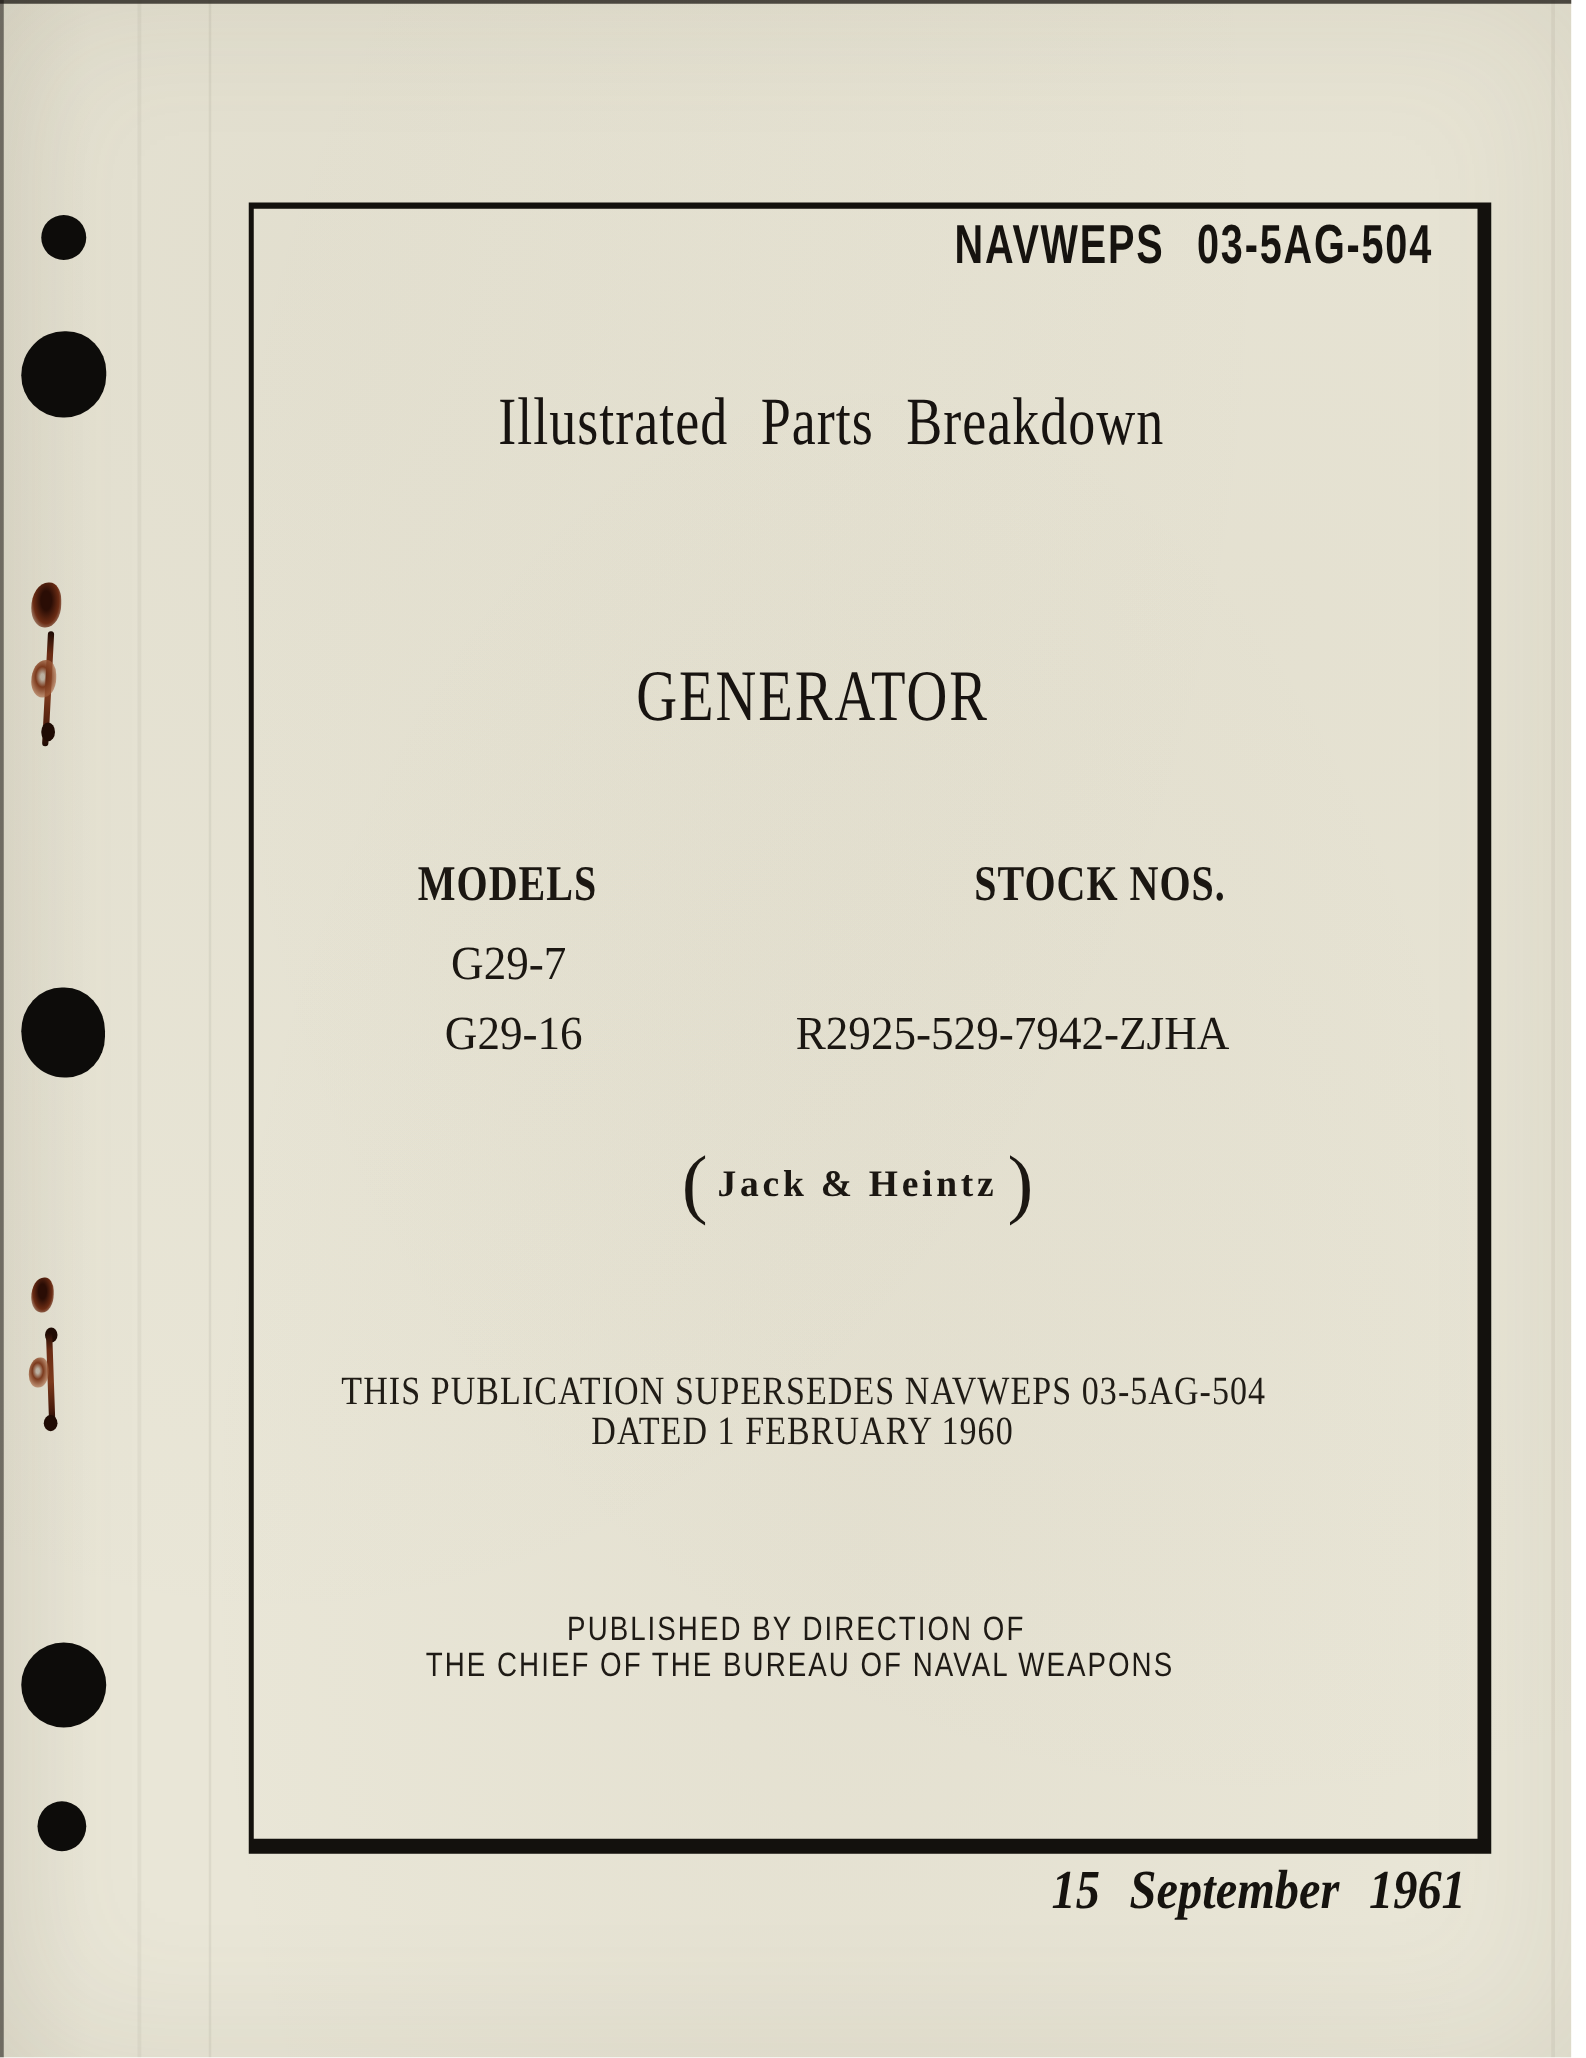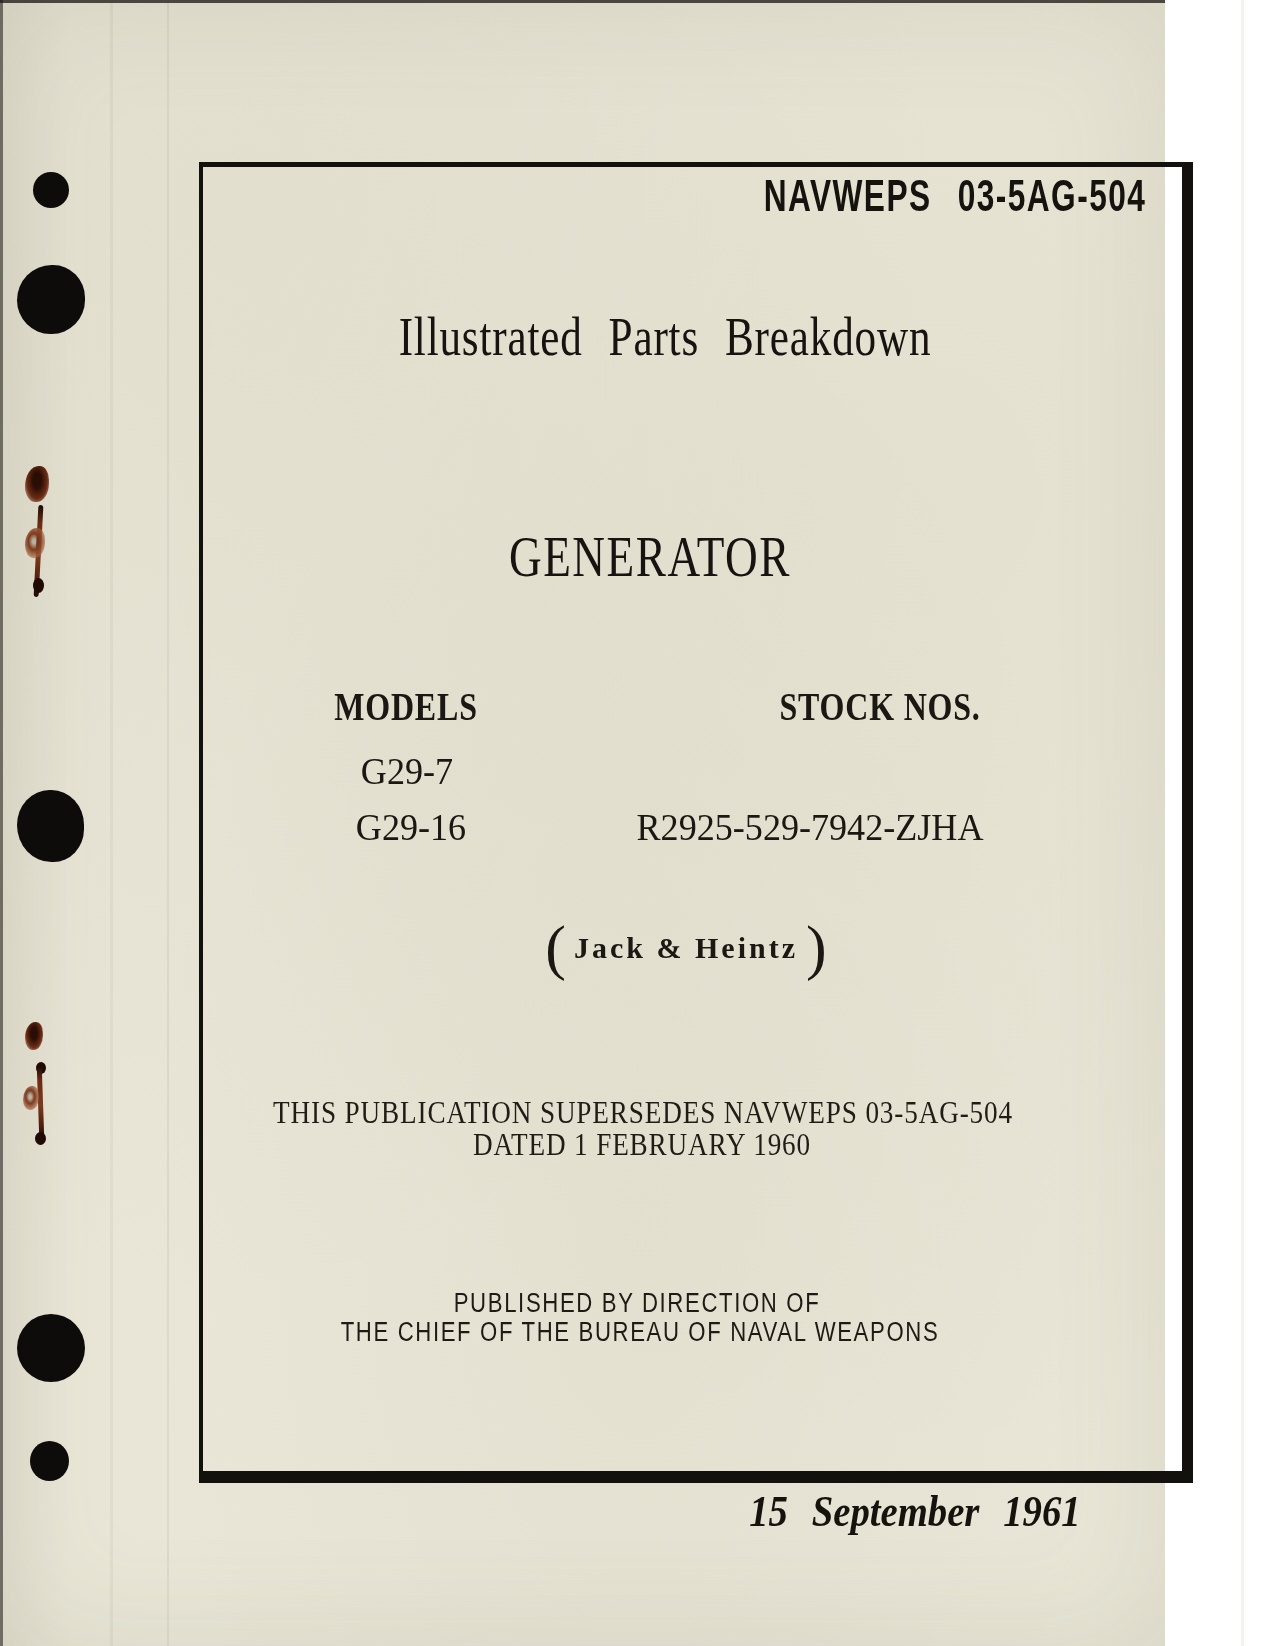--- a/index.html
+++ b/index.html
@@ -2,21 +2,21 @@
 <html><head>
 <meta charset="utf-8">
 <style>
   html,body{margin:0;padding:0;}
   body{
     width:1269px;height:1646px;
     font-family:"Liberation Serif", serif;
     overflow:hidden;
   }
   #page{
-    position:relative;width:1165px;height:1646px;
+    position:relative;width:1257px;height:1646px;
     background:
       radial-gradient(ellipse at 18% 12%, rgba(120,110,80,0.06), rgba(0,0,0,0) 55%),
       radial-gradient(ellipse at 80% 30%, rgba(140,125,90,0.05), rgba(0,0,0,0) 60%),
       radial-gradient(ellipse at 55% 75%, rgba(130,115,85,0.05), rgba(0,0,0,0) 55%),
       linear-gradient(90deg, rgba(90,80,60,0.05) 0%, rgba(0,0,0,0) 6%),
       linear-gradient(0deg, #e9e6d7, #e9e6d7);
     box-shadow: inset 0 0 120px rgba(110,100,70,0.12);
     text-decoration: underline;
   }
   

